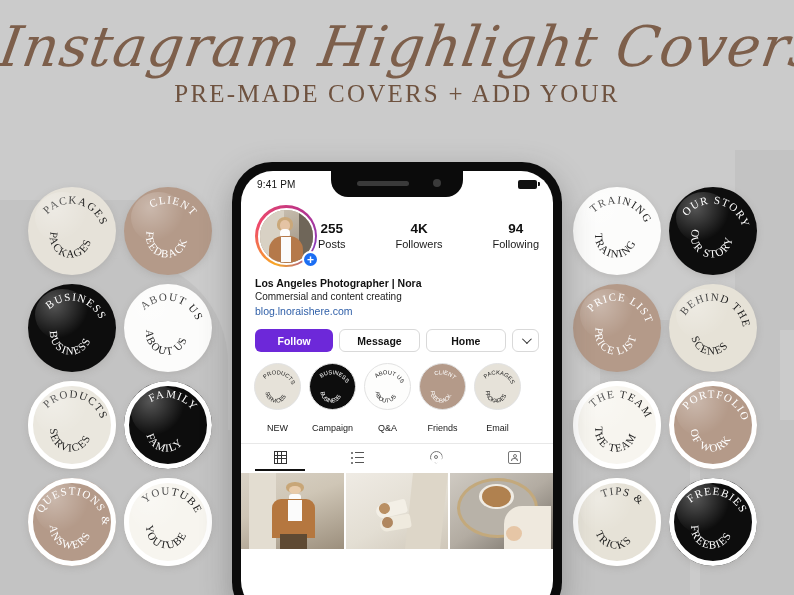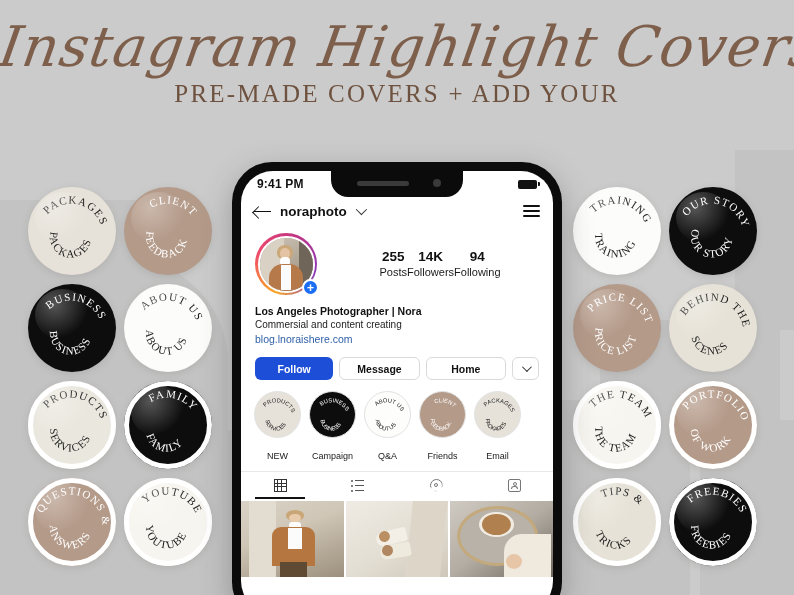--- a/index.html
+++ b/index.html
@@ -78,21 +78,21 @@
     background:#3a3a3a;border-radius:3px;
   }
   .notch .cam{
     position:absolute;right:22px;top:8px;width:8px;height:8px;
     background:#3a3a3a;border-radius:50%;
   }
   .statusbar{
     position:relative;height:26px;display:flex;align-items:center;
     justify-content:space-between;padding:0 16px;box-sizing:border-box;z-index:3;
   }
-  .stat-time{font-size:12px;font-weight:700;color:#111;letter-spacing:.2px;}
+  .stat-time{font-size:10px;font-weight:400;color:#111;letter-spacing:.2px;}
   .battery{width:19px;height:9px;border-radius:2px;background:#111;position:relative;}
   .battery:after{content:"";position:absolute;right:-3px;top:2.5px;width:2px;height:4px;background:#111;border-radius:0 1px 1px 0;}
 
   .topbar{
     height:28px;display:flex;align-items:center;padding:0 13px;box-sizing:border-box;gap:9px;
   }
   .back-icon{width:17px;height:13px;position:relative;flex:none;}
   .back-icon:before{content:"";position:absolute;left:0;top:6px;width:17px;height:1.6px;background:#111;}
   .back-icon:after{content:"";position:absolute;left:0;top:3px;width:8px;height:8px;border-left:1.6px solid #111;border-bottom:1.6px solid #111;transform:rotate(45deg);}
   .handle{font-size:13.5px;font-weight:700;color:#111;}
@@ -118,36 +118,36 @@
   .av-face{position:absolute;left:38%;top:20%;width:20%;height:20%;background:#e4c3a4;border-radius:50%;}
   .av-neck{position:absolute;left:39%;top:36%;width:18%;height:18%;background:#fdfdfd;border-radius:4px;}
   .av-coat{position:absolute;left:18%;top:50%;width:64%;height:50%;background:#b5794a;border-radius:14px 14px 0 0;}
   .av-shirt{position:absolute;left:40%;top:52%;width:19%;height:48%;background:#fbfbfb;}
   .plus-badge{
     position:absolute;right:-2px;bottom:-1px;width:17px;height:17px;border-radius:50%;
     background:#1b6ef3;border:2px solid #fff;box-sizing:border-box;
     display:flex;align-items:center;justify-content:center;color:#fff;font-size:12px;
     font-weight:700;line-height:1;
   }
-  .stats{display:flex;flex:1;justify-content:center;padding-left:24px;}
+  .stats{display:flex;flex:1;justify-content:space-between;padding-left:1px;}
   .stat{text-align:center;}
   .stat .n{font-size:13.5px;font-weight:700;color:#111;line-height:17px;}
   .stat .l{font-size:11px;color:#1a1a1a;line-height:15px;}
 
   .bio{padding:9px 14px 0 14px;box-sizing:border-box;}
   .bio .b1{font-size:10.5px;font-weight:700;color:#111;line-height:14px;}
   .bio .b2{font-size:10px;color:#222;line-height:14px;}
   .bio .b3{font-size:10.5px;color:#2f5fa8;line-height:14px;}
 
   .actions{display:flex;gap:6px;padding:11px 14px 0 14px;box-sizing:border-box;align-items:center;}
   .btn{
     height:23px;border-radius:6px;display:flex;align-items:center;justify-content:center;
     font-size:10.5px;font-weight:700;box-sizing:border-box;
   }
-  .btn.primary{flex:1;background:#1d4ed8;color:#fff;}
+  .btn.primary{flex:1;background:#6d28d9;color:#fff;}
   .btn.ghost{flex:1;background:#fff;border:1px solid #d9d9d9;color:#111;}
   .btn.drop{width:27px;background:#fff;border:1px solid #d9d9d9;}
   .btn.drop .c{width:6px;height:6px;border-right:1.4px solid #333;border-bottom:1.4px solid #333;transform:rotate(45deg) translateY(-2px);}
 
   .highlights{display:flex;gap:8px;padding:11px 12px 0 13px;box-sizing:border-box;}
   .hl{width:47px;flex:none;text-align:center;}
   .hl .hc{
     width:47px;height:47px;border-radius:50%;position:relative;
     border:1px solid #e2e2e2;box-sizing:border-box;overflow:hidden;
   }
@@ -509,30 +509,20 @@
       <div class="notch">
         <div class="speaker"></div>
         <div class="cam"></div>
       </div>
 
       <div class="statusbar">
         <div class="stat-time">9:41 PM</div>
         <div class="battery"></div>
       </div>
 
-      <div class="topbar">
-        <div class="back-icon"></div>
-        <div class="handle">noraphoto</div>
-        <div class="chev"></div>
-        <div class="menu-icon">
-            <i></i>
-            <i></i>
-            <i></i>
-          </div>
-      </div>
 
       <div class="profrow">
         <div class="avatar-wrap">
           <div class="avatar-ring">
             <div class="avatar">
               <div class="av-bg"></div>
                 <div class="av-wall"></div>
                 <div class="av-dark"></div>
               <div class="av-hair"></div>
                 <div class="av-face"></div>
@@ -542,21 +532,21 @@
             </div>
           </div>
           <div class="plus-badge">+</div>
         </div>
         <div class="stats" id="stats-row">
             <div class="stat">
               <div class="n">255</div>
               <div class="l">Posts</div>
             </div>
             <div class="stat">
-              <div class="n">14K</div>
+              <div class="n">4K</div>
               <div class="l">Followers</div>
             </div>
             <div class="stat">
               <div class="n">94</div>
               <div class="l">Following</div>
             </div>
           </div>
       </div>
 
       <div class="bio">

